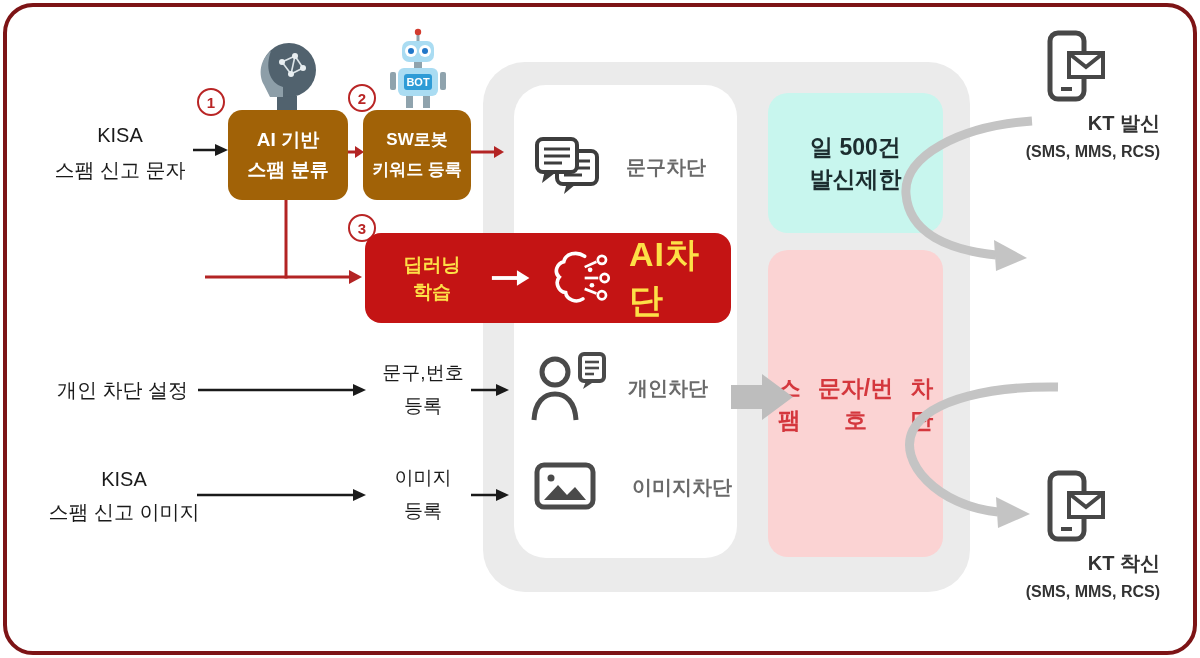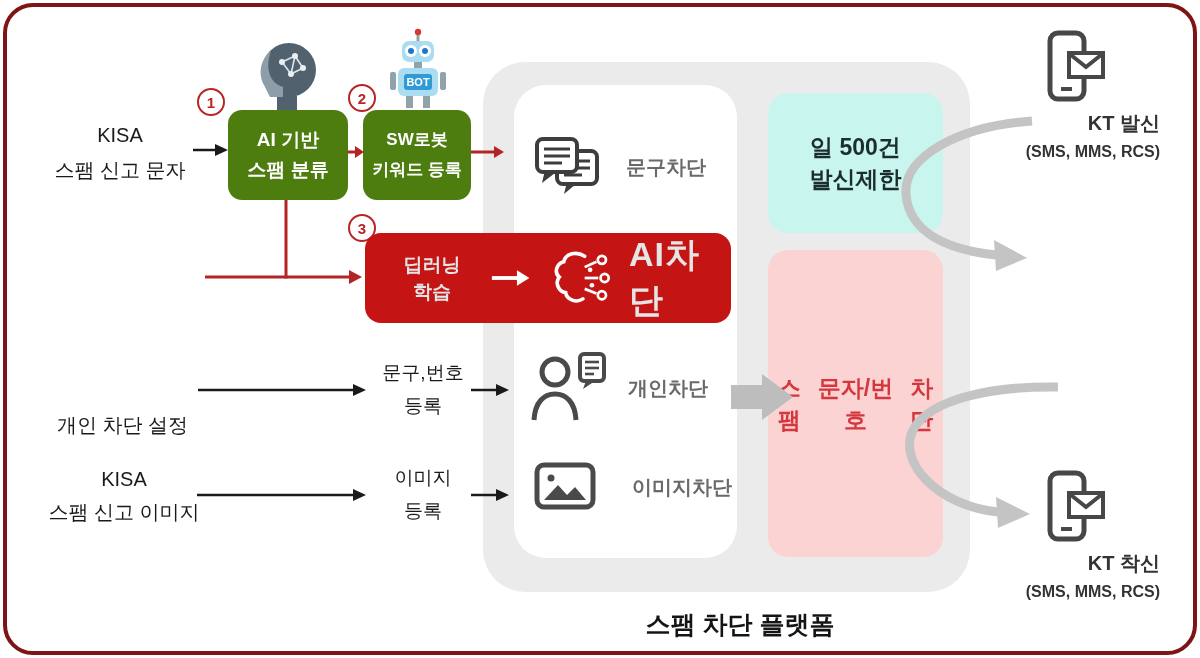--- a/index.html
+++ b/index.html
@@ -16,37 +16,37 @@
   .cyan-box{position:absolute;left:768px;top:93px;width:175px;height:140px;
             background:#c8f6ee;border-radius:20px;display:flex;flex-direction:column;
             align-items:center;justify-content:center;color:#1c2d2f;
             font-weight:bold;font-size:23px;line-height:32px;text-align:center;}
   .pink-box{position:absolute;left:768px;top:250px;width:175px;height:307px;
             background:#fbd3d3;border-radius:20px;display:flex;flex-direction:row;
             align-items:center;justify-content:center;color:#d4373d;
             font-weight:bold;font-size:23px;line-height:32px;text-align:center;}
 
   
-  .redbox{position:absolute;background:#4d7c0f;color:#fff;font-weight:bold;
+  .redbox{position:absolute;background:#a16207;color:#fff;font-weight:bold;
           text-align:center;border-radius:14px;display:flex;flex-direction:column;
           align-items:center;justify-content:center;}
   .box-ai{left:228px;top:110px;width:120px;height:90px;font-size:19px;line-height:30px;}
   .box-sw{left:363px;top:110px;width:108px;height:90px;font-size:17px;line-height:30px;}
   .box-deep{left:365px;top:233px;width:366px;height:90px;border-radius:16px;
-            background:#c41414;color:#e5e5e5;display:flex;flex-direction:row;
+            background:#c41414;color:#fde047;display:flex;flex-direction:row;
             align-items:center;justify-content:flex-start;position:absolute;}
   .deep-text{width:102px;margin-left:18px;text-align:center;font-weight:bold;
              font-size:19px;line-height:27px;}
   .ai-label{font-size:34px;font-weight:bold;margin-left:14px;letter-spacing:1px;}
 
   
   .lbl{position:absolute;color:#1a1a1a;font-weight:normal;text-align:center;}
   .lbl-kisa-sms{left:25px;top:118px;width:190px;font-size:20px;line-height:35px;}
   .lbl-sampling{left:50px;top:262px;width:160px;font-size:20px;}
-  .lbl-personal{left:35px;top:377px;width:175px;font-size:20px;margin-top:35px;}
+  .lbl-personal{left:35px;top:377px;width:175px;font-size:20px;}
   .lbl-kisa-img{left:28px;top:463px;width:192px;font-size:20px;line-height:33px;}
   .lbl-reg1{left:368px;top:356px;width:110px;font-size:19px;line-height:33px;}
   .lbl-reg2{left:368px;top:461px;width:110px;font-size:19px;line-height:33px;}
 
   
   .stepnum{position:absolute;width:24px;height:24px;border:2.5px solid #b92525;
            border-radius:50%;color:#b92525;font-weight:bold;font-size:15px;
            display:flex;align-items:center;justify-content:center;background:transparent;}
   .st1{left:197px;top:88px;}
   .st2{left:348px;top:84px;}
@@ -290,14 +290,13 @@
     <svg class="icon" width="64" height="76" viewBox="0 0 64 76" style="margin:0 auto;">
       <rect x="7" y="3" width="34" height="66" rx="8" fill="#fff" stroke="#474747" stroke-width="5"></rect>
       <line x1="18" y1="59" x2="29" y2="59" stroke="#474747" stroke-width="4"></line>
       <rect x="26" y="23" width="34" height="24" fill="#fff" stroke="#474747" stroke-width="4"></rect>
       <path d="M28 25 L43 37 L58 25" stroke="#474747" stroke-width="4" fill="none"></path>
     </svg>
     <div class="ep-title">KT 착신</div>
     <div class="ep-sub">(SMS, MMS, RCS)</div>
   </div>
 
-  <div class="caption">스팸 차단 플랫폼</div>
 </div>
 
 </body></html>

